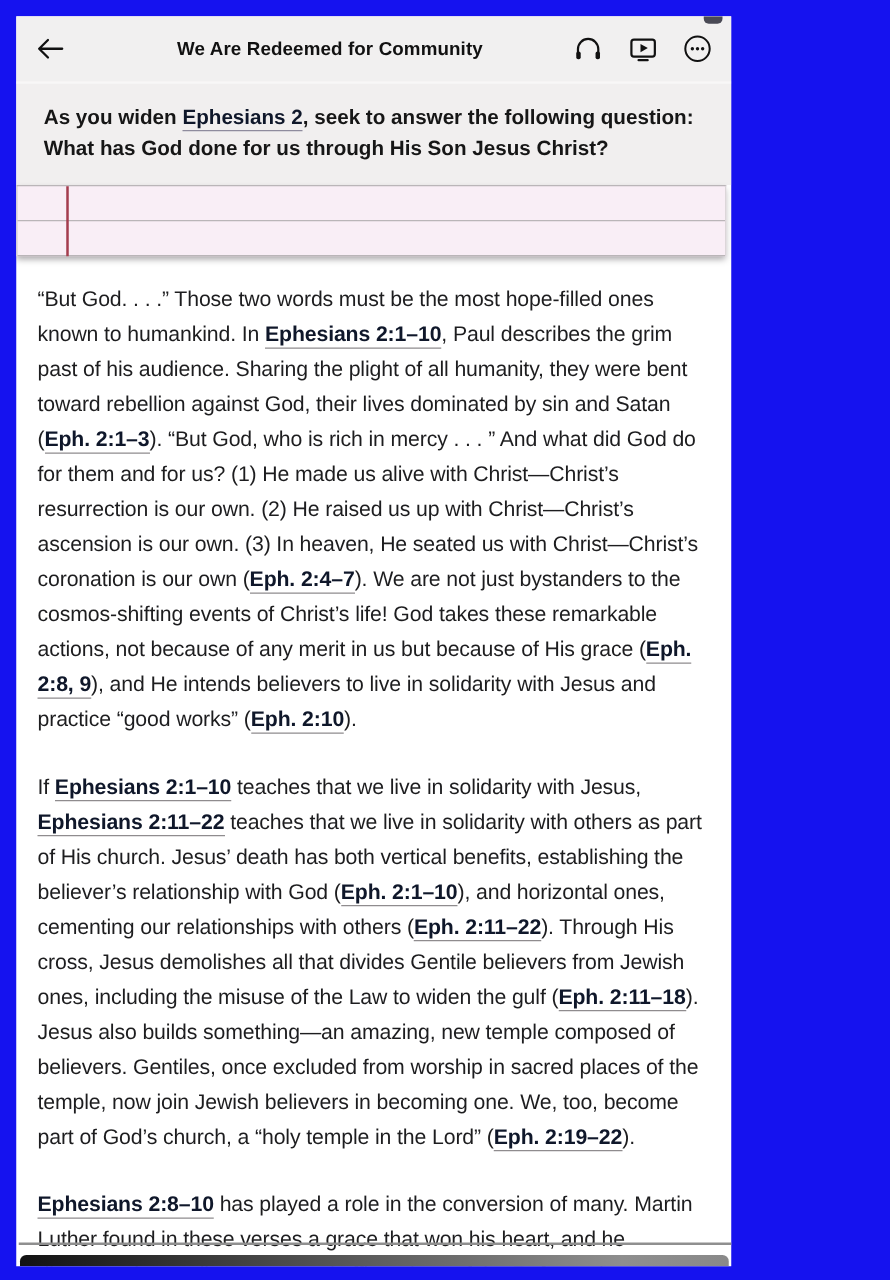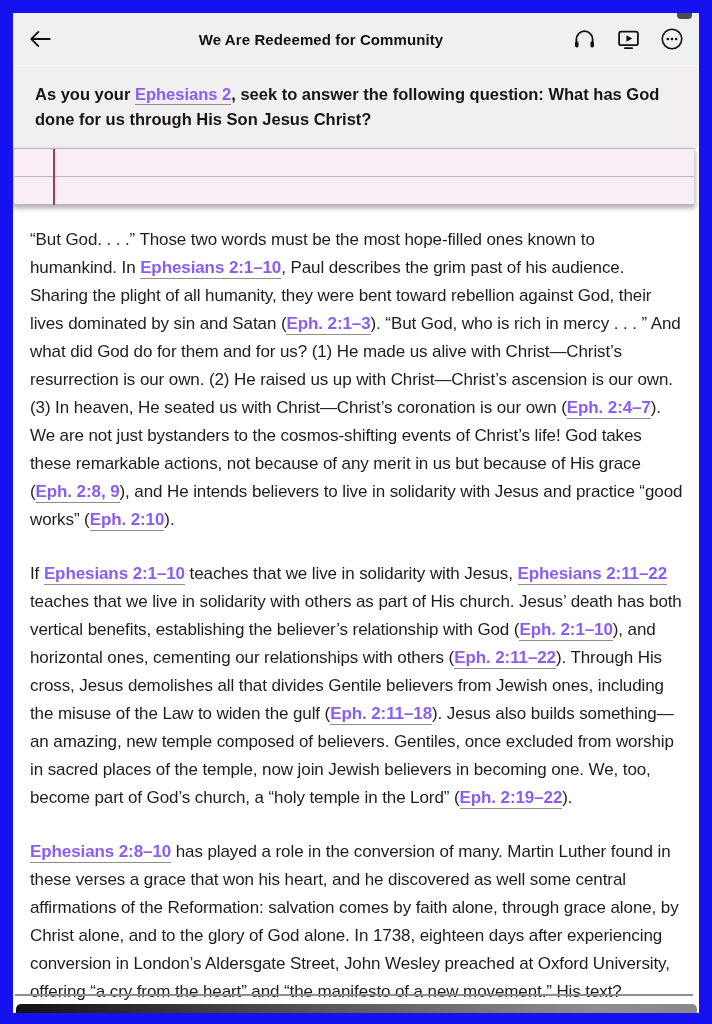--- a/index.html
+++ b/index.html
@@ -1,19 +1,19 @@
 <!DOCTYPE html>
 <html><head>
 <meta charset="utf-8">
 <style>
   html,body{margin:0;padding:0;background:#1512ef;}
   *{box-sizing:border-box;}
   .frame{position:relative;width:712px;height:1024px;background:#1512ef;overflow:hidden;
          font-family:"Liberation Sans", sans-serif;}
-  .app{position:absolute;left:13px;top:13px;width:686px;height:1000px;background:#ffffff;
+  .app{position:absolute;left:13px;top:13px;width:572px;height:1000px;background:#ffffff;
        display:flex;flex-direction:column;overflow:hidden;}
 
   
   .topbar{position:relative;height:52px;background:#f1f0f0;flex:0 0 auto;
           display:flex;align-items:center;padding:0 12px;}
   .topbar .title{position:absolute;left:60px;right:130px;text-align:center;
                  font-weight:700;font-size:15px;color:#111;letter-spacing:.1px;}
   .iconbtn{background:none;border:none;padding:0;margin:0;cursor:pointer;display:flex;
            align-items:center;justify-content:center;width:30px;height:30px;}
   .back{margin-right:auto;}
@@ -31,21 +31,21 @@
   .answer-lines{position:relative;flex:0 0 auto;background:#f9eef6;margin-right:4px;
                 border-top:1.5px solid #bab5b8;border-left:1px solid #cfc9cc;border-right:1px solid #dcd6d9;
                 box-shadow:0 3px 5px rgba(90,85,90,.5);}
   .answer-row{height:28px;border-bottom:1.5px solid #bab5b8;}
   .red-line{position:absolute;left:39px;top:0;bottom:0;width:1.5px;background:#a43c4e;}
 
   
   .article{flex:1 1 auto;padding:21px 15px 0 17px;color:#1d1d1f;font-size:17px;
            line-height:28px;letter-spacing:-.1px;overflow:hidden;}
   .article p{margin:0 0 26px 0;}
-  .ref{font-weight:700;color:#8b5cf6;border-bottom:1.5px solid #8f8c8e;padding-bottom:1px;}
+  .ref{font-weight:700;color:#0f172a;border-bottom:1.5px solid #8f8c8e;padding-bottom:1px;}
 
   
   .bottom-rule{position:absolute;left:2px;width:678px;bottom:17px;height:2px;background:#8f8f8f;}
   .bottom-bar{position:absolute;left:3px;right:2px;bottom:0;height:9px;
               border-radius:5px 5px 0 0;
               background:linear-gradient(to right,#121212,#4f4f4f 40%,#8e8e8e 85%,#898989);}
   svg{display:block;}
 </style>
 </head>
 <body>
@@ -92,21 +92,21 @@
               <circle cx="8.2" cy="12" r="1.25" fill="#111"></circle>
               <circle cx="12" cy="12" r="1.25" fill="#111"></circle>
               <circle cx="15.8" cy="12" r="1.25" fill="#111"></circle>
             </svg>
           </span>
         </button>
       </div>
     </header>
 
     <section class="question-card">
-      <p class="question"><span>As you your </span><span class="ref">Ephesians 2</span><span>, seek to answer the following question: What has God done for us through His Son Jesus Christ?</span></p>
+      <p class="question"><span>As you widen </span><span class="ref">Ephesians 2</span><span>, seek to answer the following question: What has God done for us through His Son Jesus Christ?</span></p>
     </section>
 
     <section class="answer-lines">
       <div class="red-line"></div>
     <div class="answer-row"></div>
         <div class="answer-row"></div>
       </section>
 
     <main class="article">
         <p><span>“But God. . . .” Those two words must be the most hope-filled ones known to humankind. In </span><span class="ref">Ephesians 2:1–10</span><span>, Paul describes the grim past of his audience. Sharing the plight of all humanity, they were bent toward rebellion against God, their lives dominated by sin and Satan (</span><span class="ref">Eph. 2:1–3</span><span>). “But God, who is rich in mercy . . . ” And what did God do for them and for us? (1) He made us alive with Christ—Christ’s resurrection is our own. (2) He raised us up with Christ—Christ’s ascension is our own. (3) In heaven, He seated us with Christ—Christ’s coronation is our own (</span><span class="ref">Eph. 2:4–7</span><span>). We are not just bystanders to the cosmos-shifting events of Christ’s life! God takes these remarkable actions, not because of any merit in us but because of His grace (</span><span class="ref">Eph. 2:8, 9</span><span>), and He intends believers to live in solidarity with Jesus and practice “good works” (</span><span class="ref">Eph. 2:10</span><span>).</span></p>

